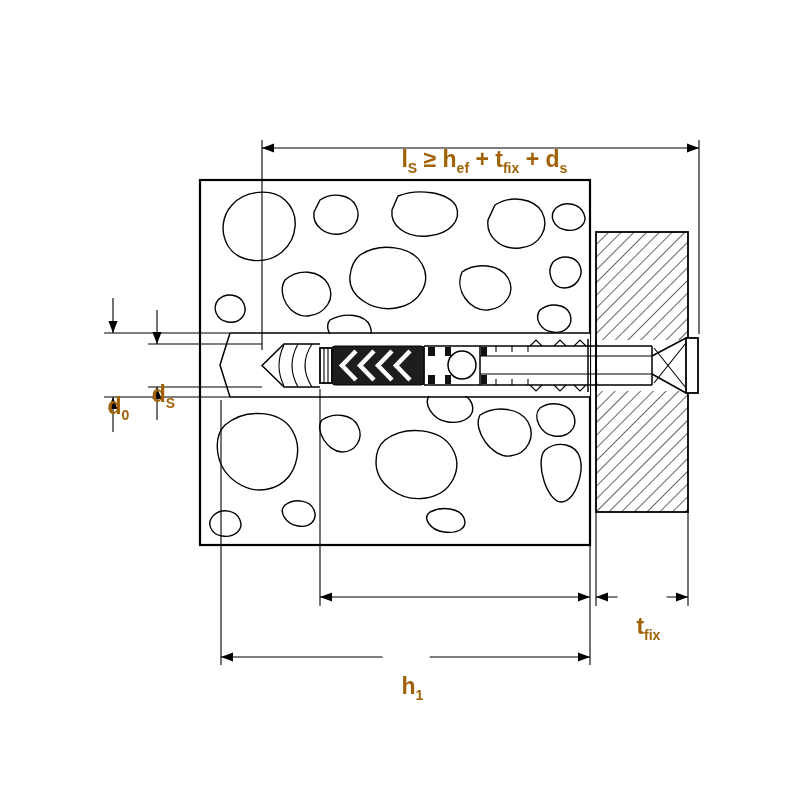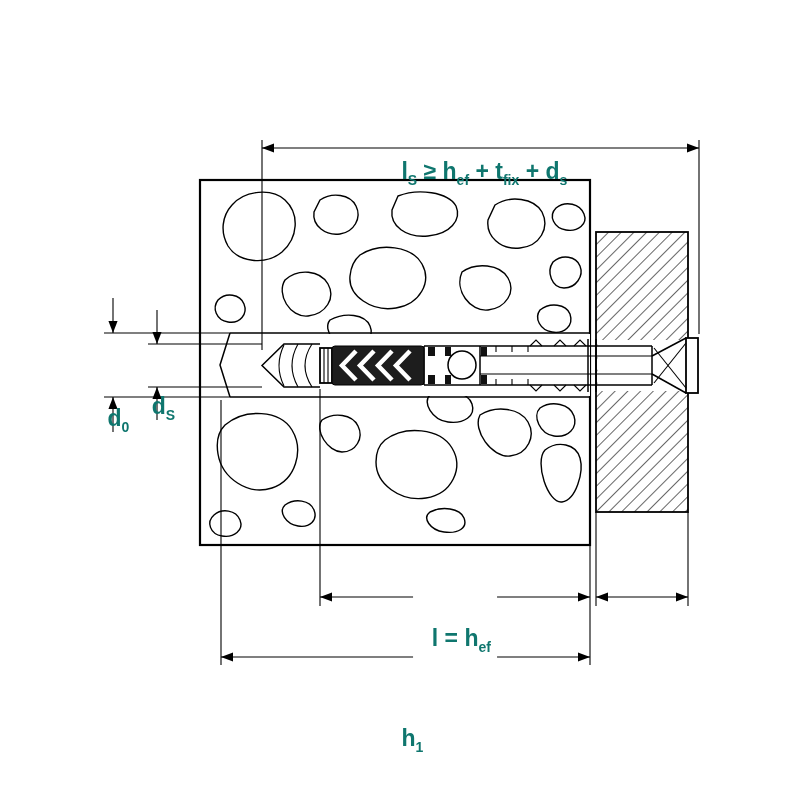--- a/index.html
+++ b/index.html
@@ -1,20 +1,20 @@
 <!DOCTYPE html>
 <html><head>
 <meta charset="utf-8">
 <style>
   html,body{margin:0;padding:0;background:#fff;}
   .stage{position:relative;width:800px;height:800px;background:#fff;overflow:hidden;
          font-family:"Liberation Sans",sans-serif;}
   .stage svg{position:absolute;left:0;top:0;}
   .label{position:absolute;transform:translateX(-50%);font-weight:bold;font-size:23px;
-         color:#0f766e;white-space:pre;line-height:36px;}
+         color:#a16207;white-space:pre;line-height:28px;}
   .label sub{font-size:14px;font-weight:bold;}
   .masked{background:#fff;padding:0 6px;}
   
   .s22{stroke:#000;stroke-width:2.2;fill:#fff}
   .s18{stroke:#000;stroke-width:1.8;fill:#fff}
   .blob{stroke:#000;stroke-width:1.4;fill:#fff}
   .det{stroke:#000;stroke-width:1.5;fill:none}
   .thin{stroke:#000;stroke-width:1.1;fill:none}
   .mask{fill:#fff;stroke:none}
   .darkbar{fill:#111;stroke:none}
@@ -185,22 +185,22 @@
 </div>
 
 <div class="label" style="left:112px;top:364px;">
   <span>d</span><sub>0</sub>
 </div>
 
 <div class="label" style="left:157px;top:352px;text-align:center;">
   <span>d</span><sub>S</sub>
 </div>
 
-<div class="label masked" style="left:455px;top:584px;">
-  <span>l = h</span><sub>ef</sub>
-</div>
-
-
-<div class="label masked" style="left:406px;top:684px;">
+
+<div class="label masked" style="left:642px;top:584px;">
+  <span>t</span><sub>fix</sub>
+</div>
+
+<div class="label masked" style="left:406px;top:644px;">
   <span>h</span><sub>1</sub>
 </div>
 
 </div>
 
 </body></html>

